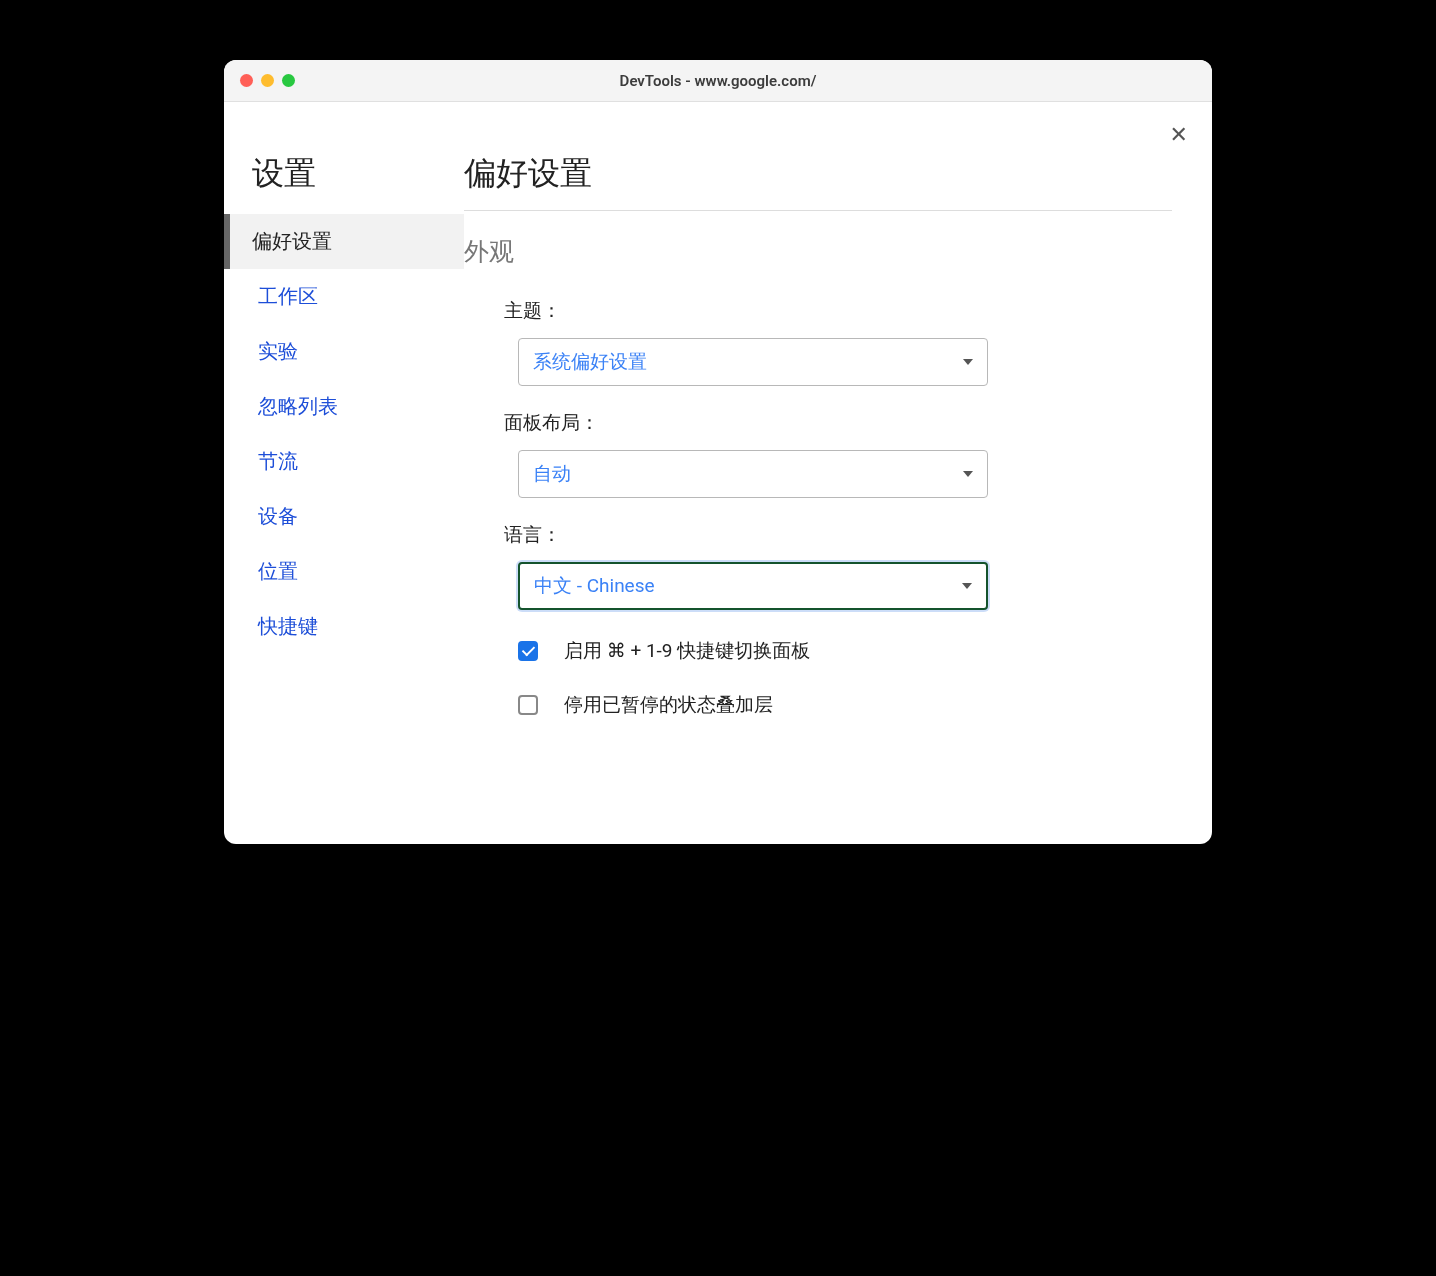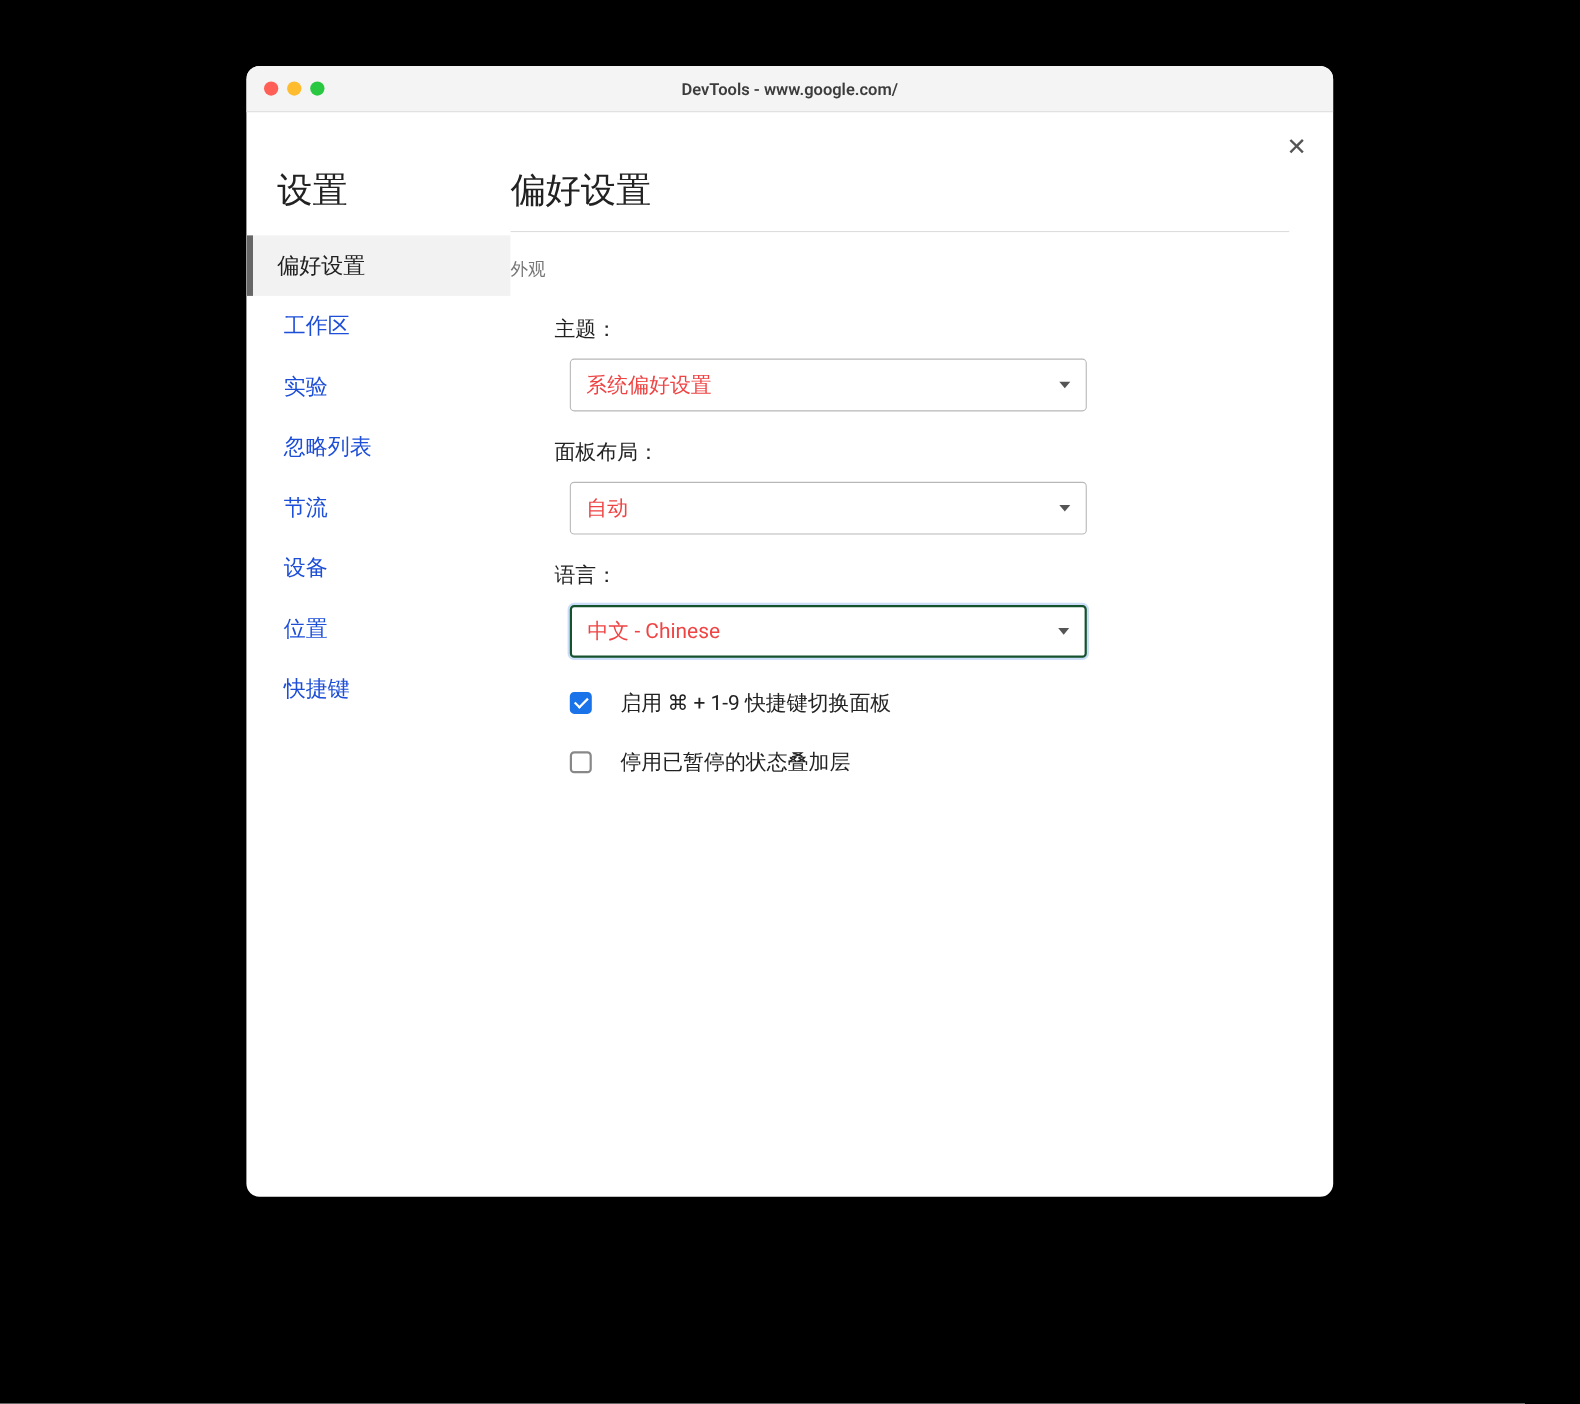--- a/index.html
+++ b/index.html
@@ -8,21 +8,21 @@
       font-family: -apple-system, BlinkMacSystemFont, "Segoe UI", Roboto, sans-serif;
       width: 1436px;
       height: 1276px;
       display: flex;
       align-items: flex-start;
       justify-content: center;
       padding-top: 60px;
     }
     .window {
       width: 988px;
-      height: 1028px;
+      height: 784px;
       background: #fff;
       border-radius: 12px;
       box-shadow: 0 20px 60px rgba(0,0,0,0.5);
       overflow: hidden;
       display: flex;
       flex-direction: column;
     }
     .titlebar {
       height: 42px;
       background: #f4f4f4;
@@ -100,21 +100,21 @@
     }
     .main-title {
       font-size: 32px;
       font-weight: 400;
       color: #222;
       padding-bottom: 14px;
       border-bottom: 1px solid #ddd;
       margin-bottom: 24px;
     }
     .section-title {
-      font-size: 16px;
+      font-size: 25px;
       color: #777;
       margin-bottom: 30px;
     }
     .field {
       margin-bottom: 24px;
       padding-left: 40px;
     }
     .field-label {
       font-size: 19px;
       color: #222;
@@ -123,21 +123,21 @@
     .select-box {
       width: 470px;
       height: 48px;
       border: 1px solid #b8b8b8;
       border-radius: 4px;
       display: flex;
       align-items: center;
       justify-content: space-between;
       padding: 0 14px 0 14px;
       font-size: 19px;
-      color: #ef4444;
+      color: #3b82f6;
       background: #fff;
       cursor: pointer;
       margin-left: 14px;
     }
     .select-box.focused {
       border: 2px solid #14532d;
       box-shadow: 0 0 0 2px rgba(108,158,235,0.35);
     }
     .caret {
       width: 0; height: 0;

